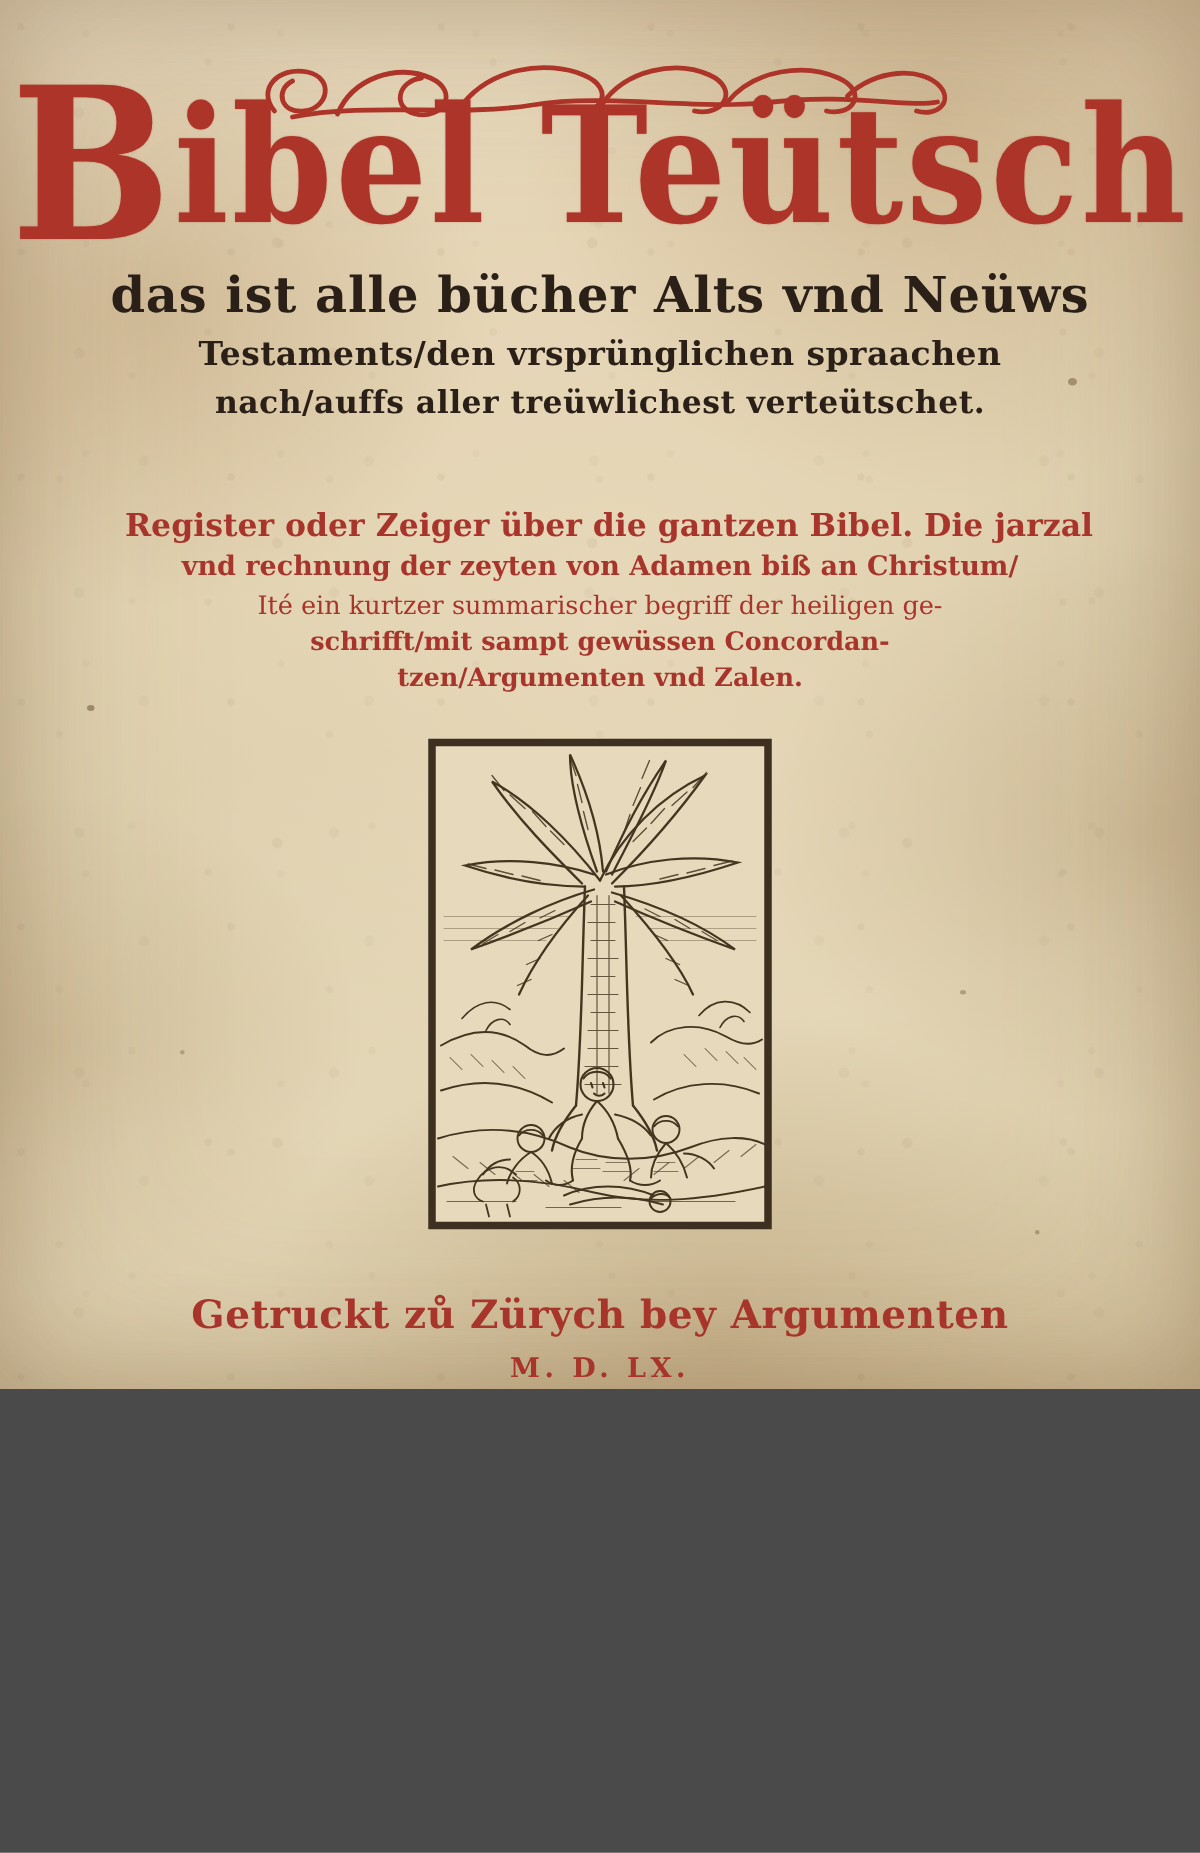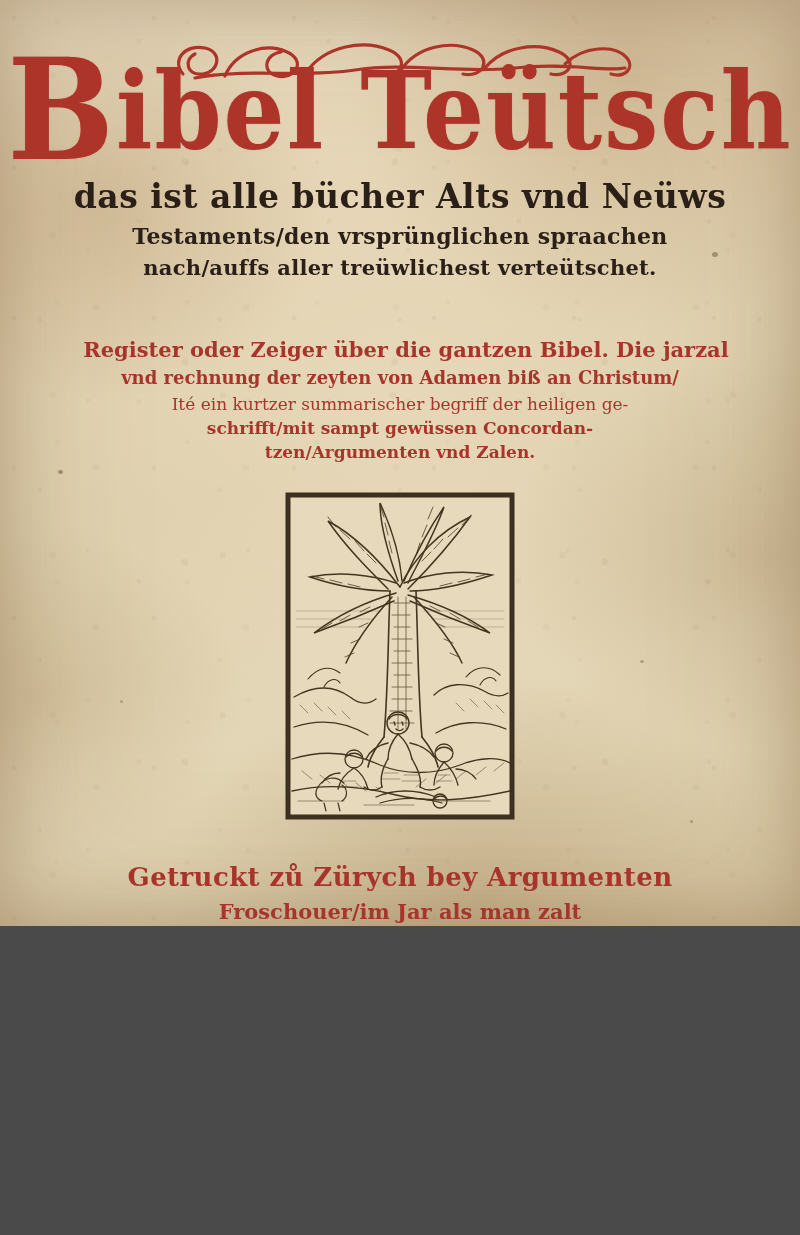--- a/index.html
+++ b/index.html
@@ -310,20 +310,19 @@
             <path d="M60 290 l12 0 M58 296 l16 0"></path>
             <path d="M154 284 l12 0 M152 290 l16 0"></path>
           </g>
         </g>
         <rect x="4" y="4" width="224" height="322" fill="none" stroke="#3d3020" stroke-width="5"></rect>
       </svg>
     </div>
 
     <div class="imprint">
       <div class="i1">Getruckt zů Zürych bey Argumenten</div>
-      <div class="i2">Froschouer/im Jar als man zalt</div>
       <div class="i3">M.  D.  LX.</div>
     </div>
 
   </div>
 
   <div class="edge"></div>
 </div>
 
 </body></html>

